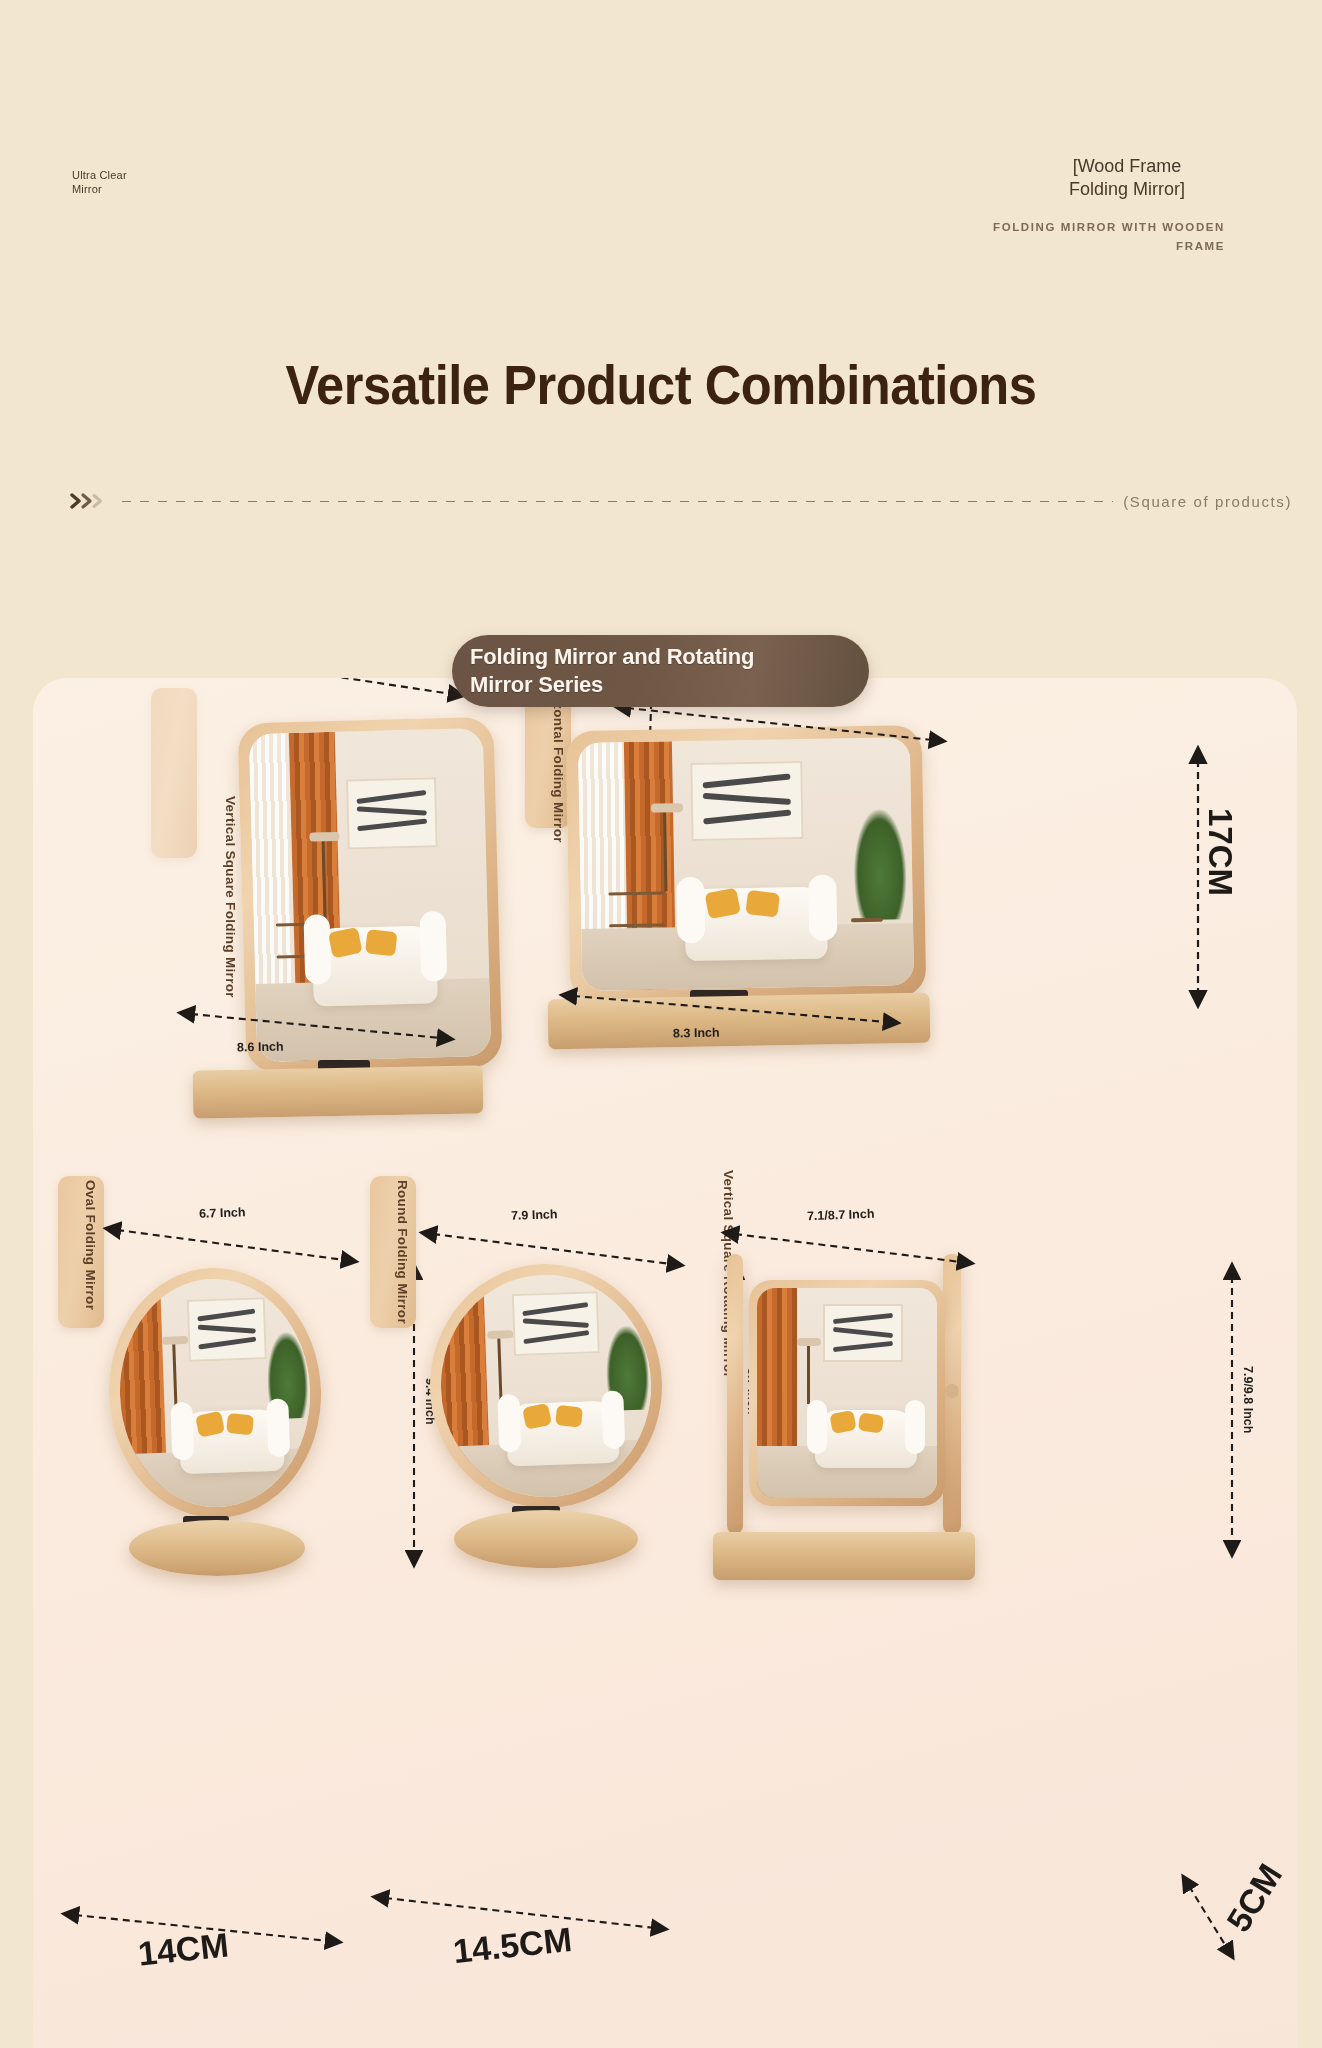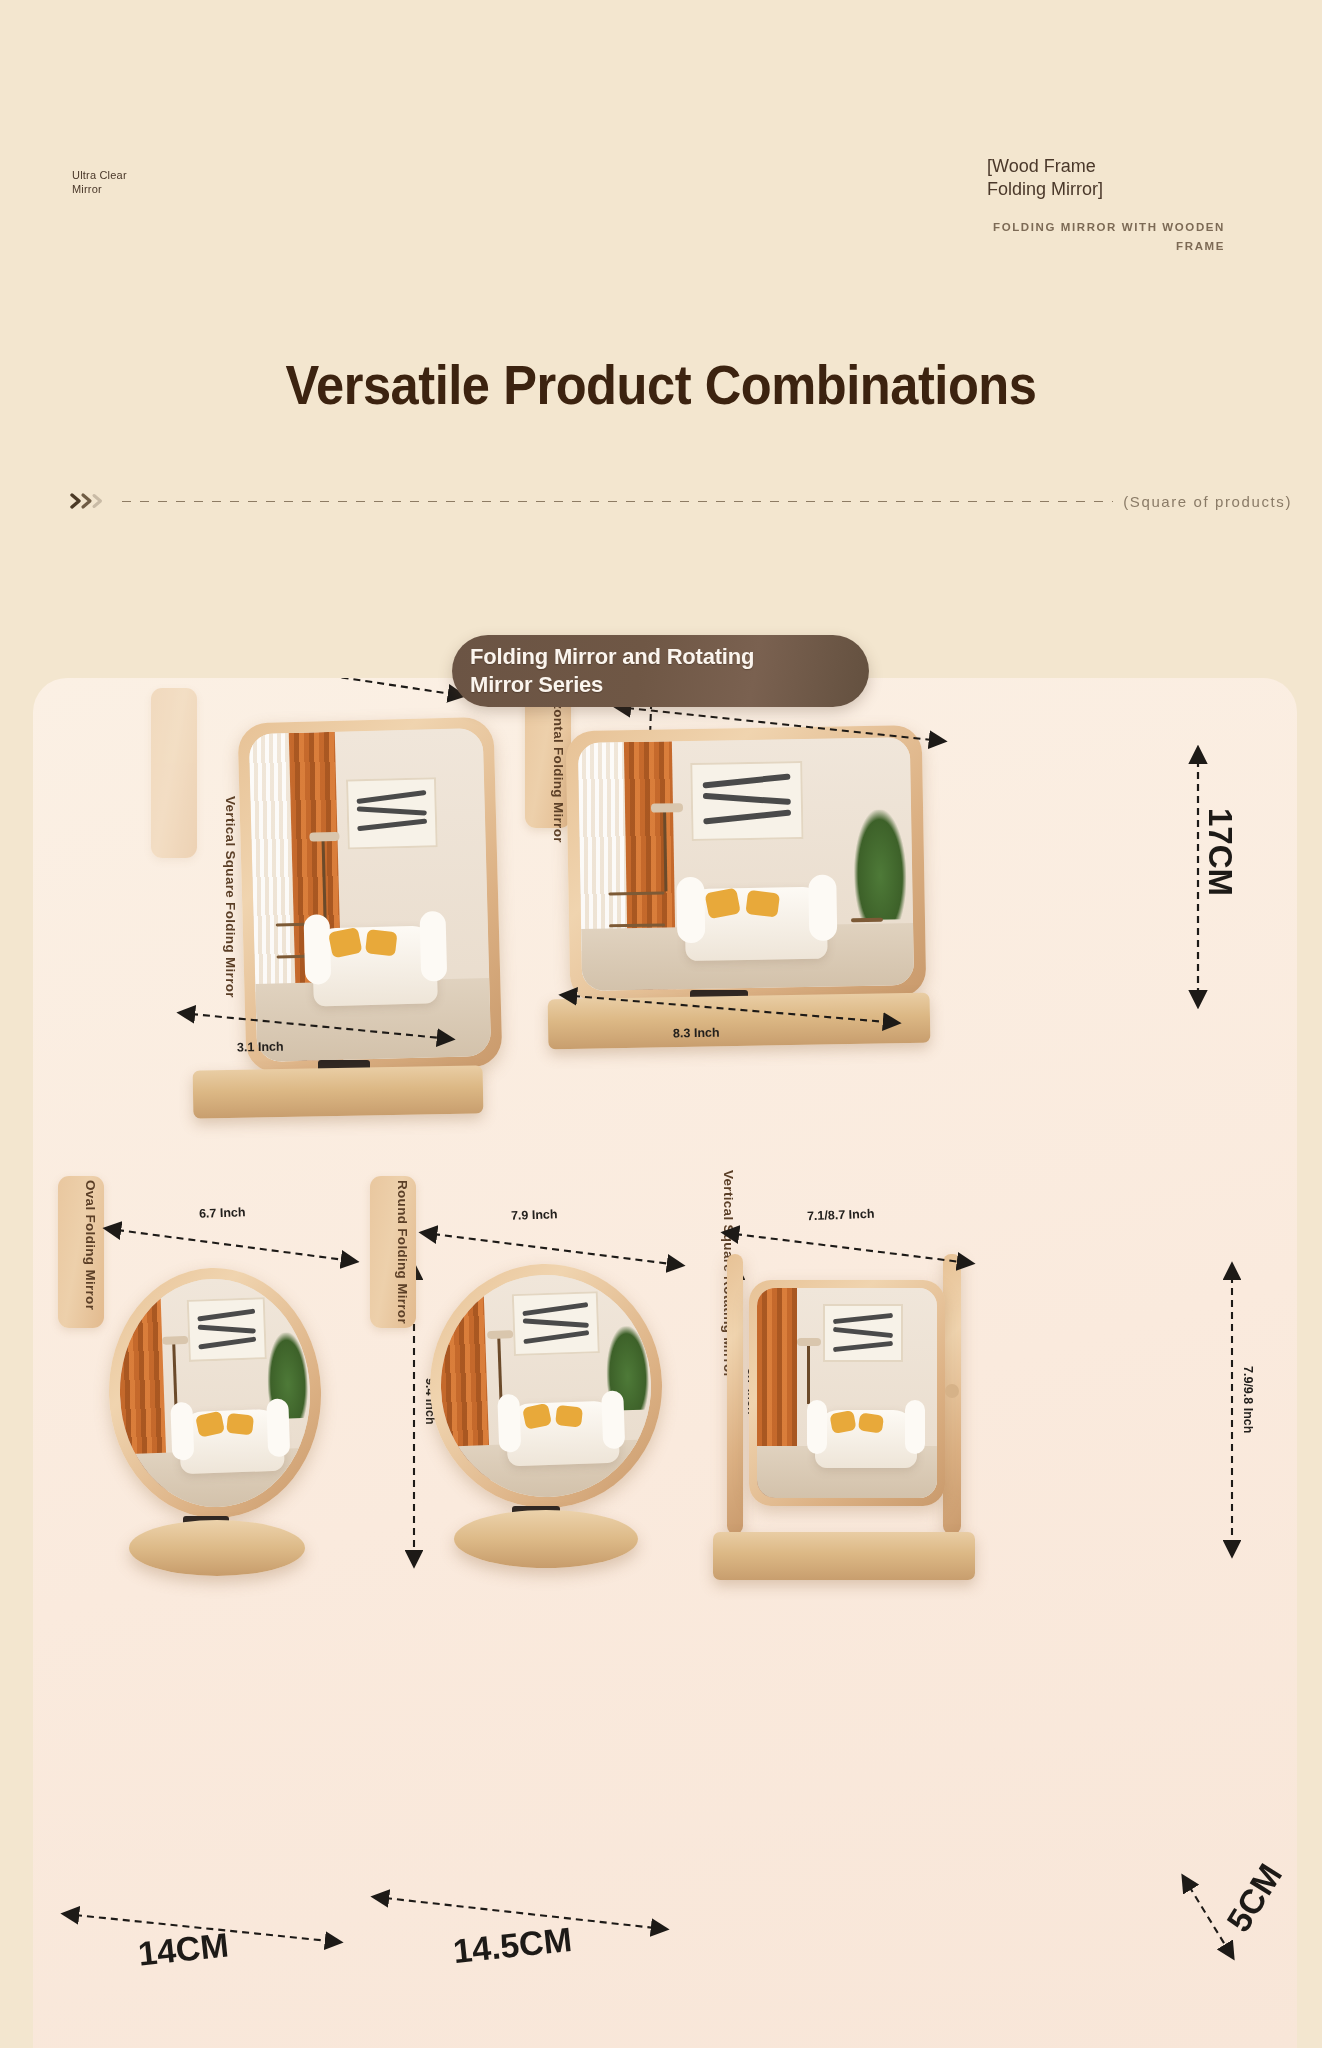--- a/index.html
+++ b/index.html
@@ -14,20 +14,21 @@
     position:absolute;left:72px;top:168px;
     font-size:11px;line-height:1.28;color:#4a382a;font-weight:500;
     letter-spacing:.2px;white-space:pre-line;
   }
   .hdr-right{
     position:absolute;right:55px;top:155px;text-align:left;width:280px;
   }
   .hdr-right-title{
     font-size:18px;line-height:1.3;color:#4a382a;font-weight:400;
     white-space:pre-line;
+    text-align:center;
   }
   .hdr-right-sub{
     margin-top:16px;font-size:11.5px;line-height:1.65;color:#7c6a55;
     font-weight:700;letter-spacing:1.6px;text-align:right;padding-right:42px;
   }
   
   .main-title{
     position:absolute;left:0;right:0;top:353px;text-align:center;
     font-size:55px;font-weight:700;color:#3c2310;
     letter-spacing:-.5px;
@@ -243,21 +244,21 @@
         <line x1="13" y1="10" x2="13" y2="358" stroke="#1d1a17" stroke-width="2.1" stroke-dasharray="7 5" marker-start="url(#ar1)" marker-end="url(#ar2)" transform="rotate(2 13 184)"></line>
       </svg>
     </div>
     <span class="dim-label" style="left:552px;top:166px;">7.1/8.7 Inch</span>
 
     <div class="arrow-line" style="left:146px;top:326px;">
       <svg width="275" height="44" viewBox="0 0 275 44">
         <line x1="12" y1="10" x2="262" y2="34" stroke="#1d1a17" stroke-width="2.1" stroke-dasharray="7 5" marker-start="url(#ar1)" marker-end="url(#ar2)"></line>
       </svg>
     </div>
-    <span class="dim-label" style="left:204px;top:362px;transform:rotate(-1deg);">3.1 Inch</span>
+    <span class="dim-label" style="left:204px;top:362px;transform:rotate(-1deg);">8.6 Inch</span>
   </div>
 
   <div>
     <div class="vtab" style="left:492px;top:-8px;width:46px;height:158px;"></div>
     <span class="vlabel" style="left:518px;top:-4px;">Horizontal Folding Mirror</span>
 
     <div class="mirror-wrap" style="left:525px;top:40px;width:420px;height:400px;">
       <div class="frame-rect" style="left:10px;top:10px;width:356px;height:272px;border-radius:28px;transform:rotate(-1deg);"></div>
       <div class="glass" style="left:22px;top:22px;width:332px;height:248px;border-radius:22px;transform:rotate(-1deg);">
         <div class="scene">

